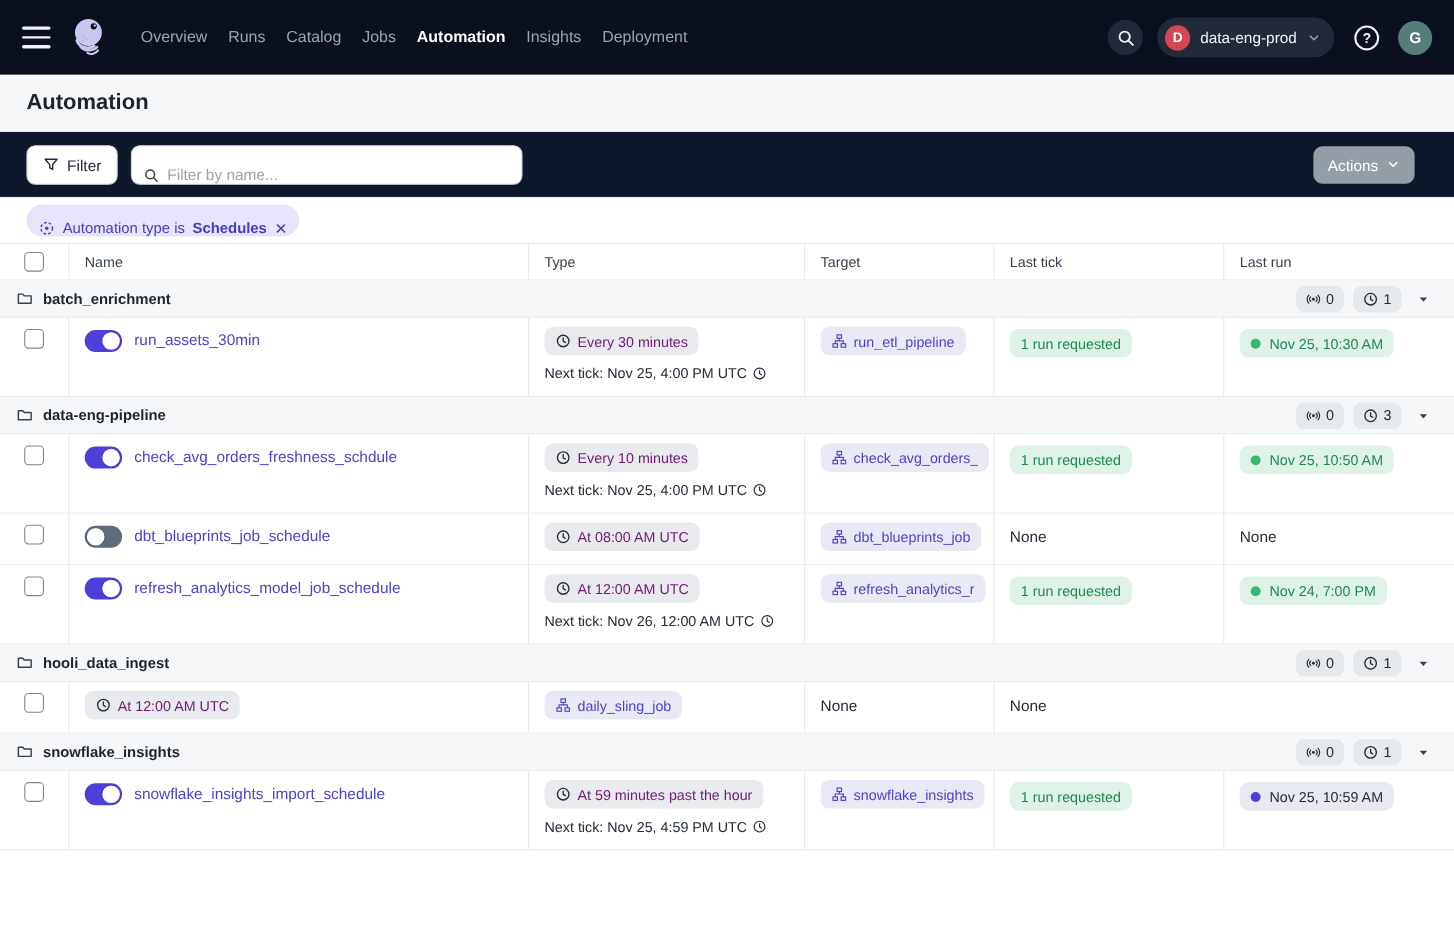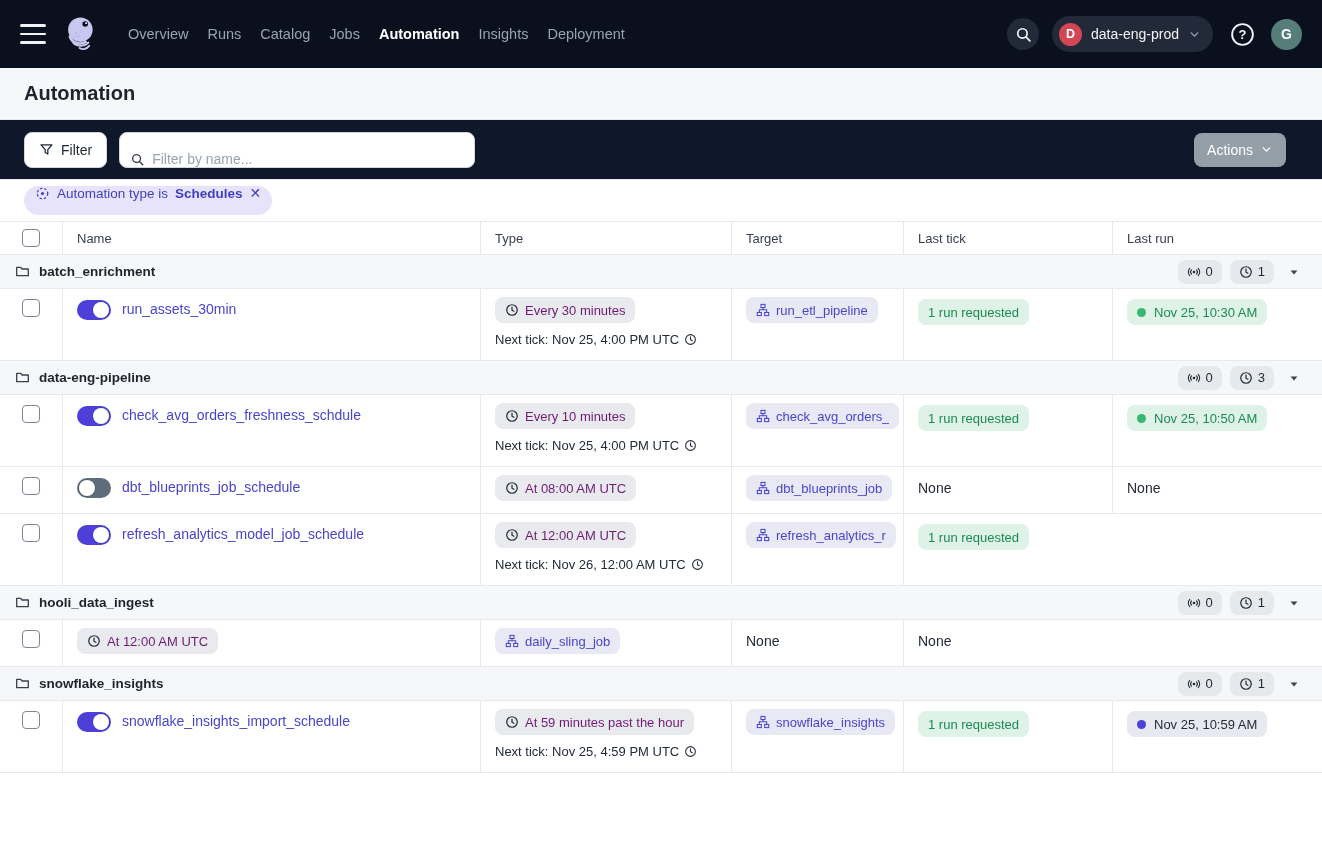--- a/index.html
+++ b/index.html
@@ -29,21 +29,21 @@
   .toolbar { height:60px; display:flex; align-items:center; padding:0 36px 0 24px; border-bottom:1px solid #E7E9EC; background:#0f172a; }
   .filter-btn { height:36px; display:flex; align-items:center; gap:7px; padding:0 14px; border:1px solid #D0D6DC; border-radius:8px; background:#fff; font-size:14px; color:#232B36; cursor:pointer; }
   .search-box { height:36px; width:356px; margin-left:12px; border:1px solid #D0D6DC; border-radius:8px; display:flex; align-items:flex-end; padding:0 10px; gap:7px; background:#fff; }
   .search-box svg { flex:none; color:#39414E; }
   .search-box input { border:none; outline:none; flex:1; font-size:14px; font-family:inherit; color:#232B36; background:transparent; }
   .search-box input::placeholder { color:#9AA3AD; }
   .actions-btn { margin-left:auto; height:34px; display:flex; align-items:center; gap:7px; padding:0 13px; border:none; border-radius:8px; background:#949EA6; color:#fff; font-size:14px; font-family:inherit; cursor:pointer; }
 
   
   .chip-row { height:42px; display:flex; align-items:center; padding:0 24px; border-bottom:1px solid #E7E9EC; background:#fff; }
-  .chip { height:29px; display:flex; align-items:flex-start; gap:7px; padding:0 11px; border-radius:15px; background:#E6E3FB; color:#423FBE; font-size:13.5px; cursor:pointer; }
+  .chip { height:29px; display:flex; align-items:flex-end; gap:7px; padding:0 11px; border-radius:15px; background:#E6E3FB; color:#423FBE; font-size:13.5px; cursor:pointer; }
   .chip b { font-weight:700; }
   .chip .chip-x { font-size:14px; line-height:1; }
 
   
   .grid-row { display:grid; grid-template-columns:62px 418px 251px 172px 209px 1fr; }
   .cell { padding:8px 14px; position:relative; }
   .grid-row .cell + .cell { border-left:1px solid #E7E9EC; }
   .thead { height:33px; border-bottom:1px solid #E7E9EC; align-items:center; }
   .thead .cell { padding-top:0; padding-bottom:0; display:flex; align-items:center; height:100%; font-size:13px; color:#39414E; }
   .checkbox { width:18px; height:18px; border:1.5px solid #7C8796; border-radius:4px; background:#fff; cursor:pointer; }
@@ -439,20 +439,24 @@
               <rect x="5.7" y="1.6" width="4.6" height="3.6" fill="none" stroke="#4A44C8" stroke-width="1.2"></rect>
               <rect x="1.5" y="10.8" width="4.6" height="3.6" fill="none" stroke="#4A44C8" stroke-width="1.2"></rect>
               <rect x="9.9" y="10.8" width="4.6" height="3.6" fill="none" stroke="#4A44C8" stroke-width="1.2"></rect>
               <path d="M8 5.2v2.6M3.8 10.8V7.8h8.4v3" fill="none" stroke="#4A44C8" stroke-width="1.2"></path>
             </svg>
         </span>
         <span class="pill-label">refresh_analytics_r</span>
       </a>
     </div>
     <div class="cell c-status"><span class="pill green-pill">1 run requested</span></div>
+    <div class="cell c-status"><span class="pill run-pill success">
+          <span class="dot"></span>
+          <span>Nov 24, 7:00 PM</span>
+        </span></div>
   </div>
     <div class="group-row">
     <div class="group-left">
       <span class="icon">
         <svg viewBox="0 0 16 16" width="15" height="15">
             <path d="M1.8 3.6h4.3l1.4 1.7h6.7v7.1H1.8z" fill="none" stroke="#39414E" stroke-width="1.4" stroke-linejoin="round"></path>
           </svg>
       </span>
       <span class="group-name">hooli_data_ingest</span>
     </div>

